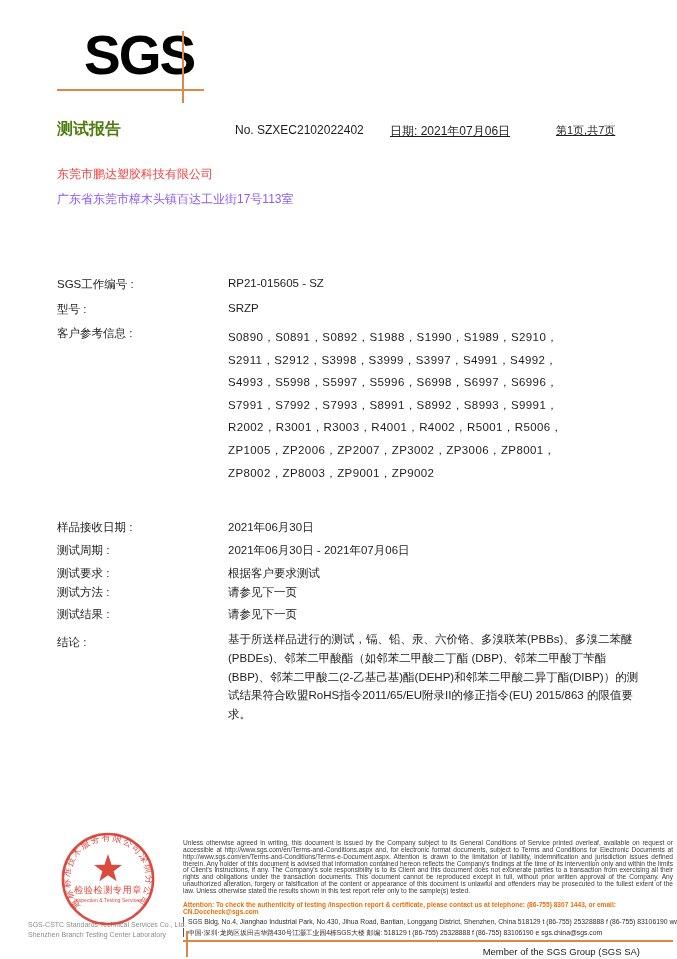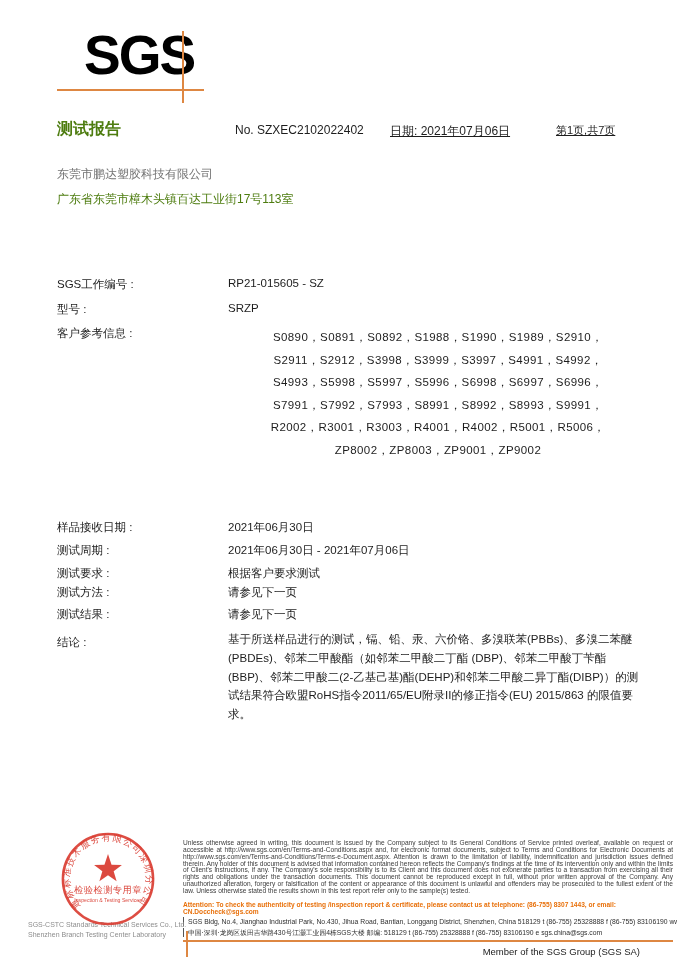--- a/index.html
+++ b/index.html
@@ -20,31 +20,31 @@
     color: #000000; line-height: 1;
   }
   .logo-hline { position: absolute; left: 57px; top: 89px; width: 147px; height: 2px; background: #de8742; }
   .logo-vline { position: absolute; left: 182px; top: 31px; width: 2px; height: 72px; background: #de8742; }
   
   .doc-title { position: absolute; left: 57px; top: 119px; font-size: 16px; font-weight: bold; color: #4d7c0f; }
   .report-no { position: absolute; left: 235px; top: 123px; font-size: 12px; }
   .report-date { position: absolute; left: 390px; top: 123px; font-size: 12px; text-decoration: underline; }
   .page-info { position: absolute; left: 556px; top: 123px; font-size: 11px; text-decoration: underline; }
   
-  .applicant-name { position: absolute; left: 57px; top: 166px; font-size: 12px; color: #737373; }
-  .applicant-address { position: absolute; left: 57px; top: 191px; font-size: 12px; color: #4d7c0f; }
+  .applicant-name { position: absolute; left: 57px; top: 166px; font-size: 12px; color: #ef4444; }
+  .applicant-address { position: absolute; left: 57px; top: 191px; font-size: 12px; color: #8b5cf6; }
   
   .sample-statement { position: absolute; left: 57px; top: 249px; font-size: 11.5px; }
   .row { position: absolute; left: 0; width: 677px; font-size: 11.5px; }
   .row .lbl { position: absolute; left: 57px; top: 0; white-space: nowrap; }
   .row .val { position: absolute; left: 228px; top: 0; white-space: nowrap; }
   .row-job { top: 277px; } .row-model { top: 302px; }
   .row-ref { top: 326px; }
   .ref-lines { position: absolute; left: 228px; top: 0; width: 420px; }
-  .ref-lines div { line-height: 22.6px; letter-spacing: 0.4px; text-align: center; }
+  .ref-lines div { line-height: 22.6px; letter-spacing: 0.4px; }
   .row-received { top: 520px; } .row-period { top: 543px; }
   .row-requirement { top: 566px; } .row-method { top: 585px; }
   .row-result { top: 607px; }
   .row-conclusion { top: 630px; }
   .conclusion-text {
     position: absolute; left: 228px; top: 0; width: 414px;
     white-space: normal; line-height: 18.8px; font-size: 11.5px;
   }
   .row-conclusion .lbl { top: 5px; }
   
@@ -98,20 +98,21 @@
     <span class="val">SRZP</span>
   </div>
   <div class="row row-ref">
     <span class="lbl">客户参考信息 :</span>
     <div class="ref-lines">
         <div>S0890，S0891，S0892，S1988，S1990，S1989，S2910，</div>
         <div>S2911，S2912，S3998，S3999，S3997，S4991，S4992，</div>
         <div>S4993，S5998，S5997，S5996，S6998，S6997，S6996，</div>
         <div>S7991，S7992，S7993，S8991，S8992，S8993，S9991，</div>
         <div>R2002，R3001，R3003，R4001，R4002，R5001，R5006，</div>
+        <div>ZP1005，ZP2006，ZP2007，ZP3002，ZP3006，ZP8001，</div>
         <div>ZP8002，ZP8003，ZP9001，ZP9002</div>
       </div>
   </div>
   <div class="row row-received">
     <span class="lbl">样品接收日期 :</span>
     <span class="val">2021年06月30日</span>
   </div>
   <div class="row row-period">
     <span class="lbl">测试周期 :</span>
     <span class="val">2021年06月30日 - 2021年07月06日</span>

